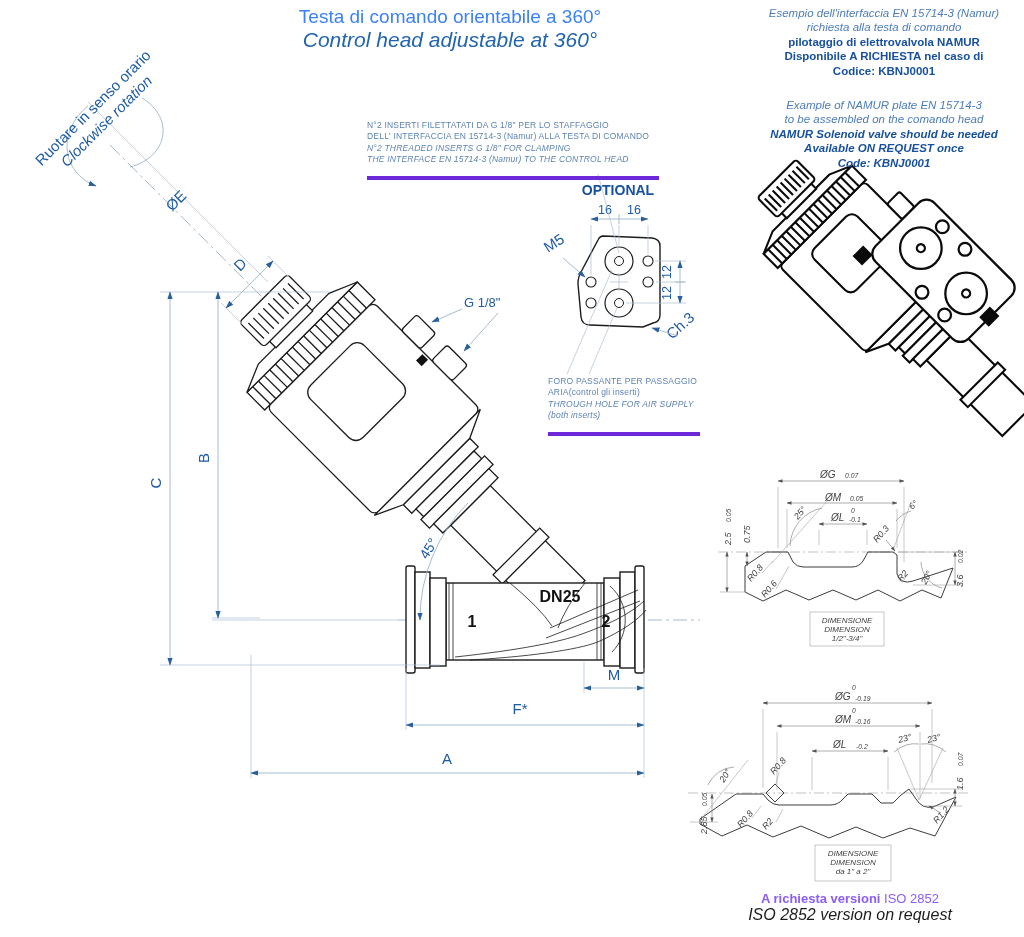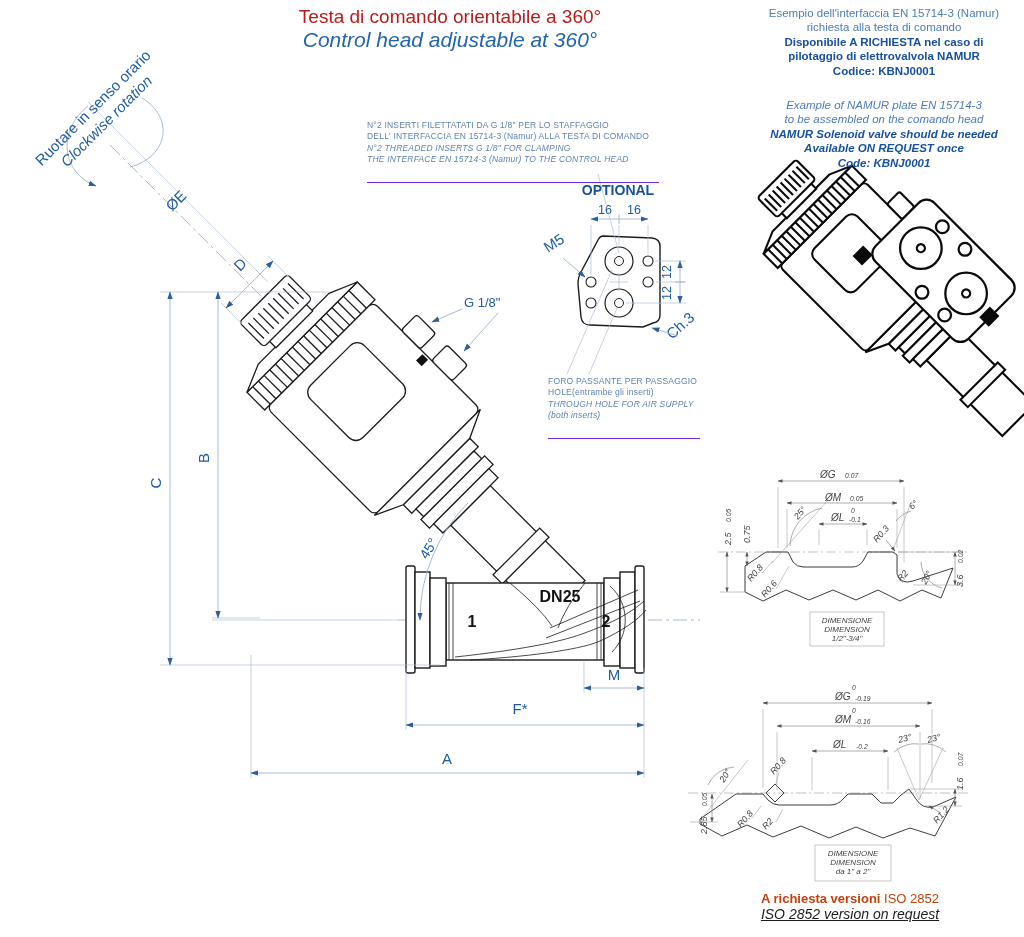--- a/index.html
+++ b/index.html
@@ -1,31 +1,31 @@
 <!DOCTYPE html>
 <html><head>
 <meta charset="utf-8">
 <style>
   html,body{margin:0;padding:0;background:#ffffff;}
   #stage{position:relative;width:1024px;height:937px;background:#fff;overflow:hidden;
          font-family:"Liberation Sans","DejaVu Sans",sans-serif;}
   .abs{position:absolute;}
   .ctr{text-align:center;}
-  .title-it{font-size:19px;color:#b91c1c;}
+  .title-it{font-size:19px;color:#3b82f6;}
   .title-en{font-size:21px;color:#2264ae;font-style:italic;}
-  .blk-lt{font-size:11.5px;color:#4d7cb8;line-height:1.25;}
+  .blk-lt{font-size:11.5px;color:#4d7cb8;line-height:1.25;font-style:italic;}
   .blk-bd{font-size:11.5px;color:#17509f;font-weight:bold;line-height:1.25;}
   .it{font-style:italic;}
   .note{font-size:8.5px;color:#5d83b2;line-height:1.35;letter-spacing:.2px;}
-  .note .ul{border-bottom:1px solid #6d28d9;padding-bottom:16px;}
+  .note .ul{border-bottom:4px solid #6d28d9;padding-bottom:10px;}
   .rot-note{transform:rotate(-45deg);transform-origin:center center;
             font-size:15px;color:#1d5ba4;line-height:1.25;}
-  .footer-it{font-size:13px;color:#c2410c;}
+  .footer-it{font-size:13px;color:#8b5cf6;}
   .footer-it b{font-weight:bold;}
-  .footer-en{font-size:14px;color:#1c1c1c;font-style:italic;text-decoration:underline;}
+  .footer-en{font-size:16px;color:#1c1c1c;font-style:italic;}
   svg{position:absolute;left:0;top:0;}
   svg text{font-family:"Liberation Sans","DejaVu Sans",sans-serif;}
   .tblu{fill:#1d5ba4;font-size:15px;}
   .tblu-s{fill:#1d5ba4;font-size:13px;}
   .tblk{fill:#111;font-weight:bold;font-size:16px;}
   .topt{fill:#17509f;font-weight:bold;font-size:14px;}
   .tdim{fill:#1d5ba4;font-size:12.5px;}
   .tg{fill:#3f3f3f;font-style:italic;font-size:10px;}
   .tg-s{fill:#3f3f3f;font-style:italic;font-size:9px;}
   .tg-t{fill:#3f3f3f;font-style:italic;font-size:6.8px;}
@@ -276,22 +276,22 @@
   </svg>
 
   <div class="abs ctr" style="left:250px;top:6px;width:400px;">
     <div class="title-it">Testa di comando orientabile a 360°</div>
     <div class="title-en">Control head adjustable at 360°</div>
   </div>
 
   <div class="abs ctr" style="left:748px;top:6px;width:272px;">
     <div class="blk-lt">Esempio dell'interfaccia EN 15714-3 (Namur)</div>
     <div class="blk-lt">richiesta alla testa di comando</div>
+    <div class="blk-bd">pilotaggio di elettrovalvola NAMUR</div>
     <div class="blk-bd">Disponibile A RICHIESTA nel caso di</div>
-    <div class="blk-bd">pilotaggio di elettrovalvola NAMUR</div>
     <div class="blk-bd">Codice: KBNJ0001</div>
   </div>
 
   <div class="abs ctr" style="left:748px;top:98px;width:272px;">
     <div class="blk-lt it">Example of NAMUR plate EN 15714-3</div>
     <div class="blk-lt it">to be assembled on the comando head</div>
     <div class="blk-bd it">NAMUR Solenoid valve should be needed</div>
     <div class="blk-bd it">Available ON REQUEST once</div>
     <div class="blk-bd it">Code: KBNJ0001</div>
   </div>
@@ -303,21 +303,21 @@
 
   <div class="abs note" style="left:367px;top:120px;width:292px;">
     <div>N°2 INSERTI FILETTATATI DA G 1/8"  PER LO STAFFAGGIO</div>
     <div>DELL' INTERFACCIA EN 15714-3 (Namur)  ALLA TESTA DI COMANDO</div>
     <div class="it">N°2 THREADED INSERTS G 1/8" FOR CLAMPING</div>
     <div class="it ul">THE INTERFACE EN 15714-3 (Namur) TO THE CONTROL HEAD</div>
   </div>
 
   <div class="abs note" style="left:548px;top:376px;width:152px;">
     <div>FORO PASSANTE PER PASSAGGIO</div>
-    <div>HOLE(entrambe gli inserti)</div>
+    <div>ARIA(control gli inserti)</div>
     <div class="it">THROUGH HOLE FOR AIR SUPPLY</div>
     <div class="it ul">(both inserts)</div>
   </div>
 
   <div class="abs ctr" style="left:700px;top:891px;width:300px;">
     <div class="footer-it"><b>A richiesta versioni</b><span> ISO 2852</span></div>
     <div class="footer-en">ISO 2852 version on request</div>
   </div>
 
 </div>

